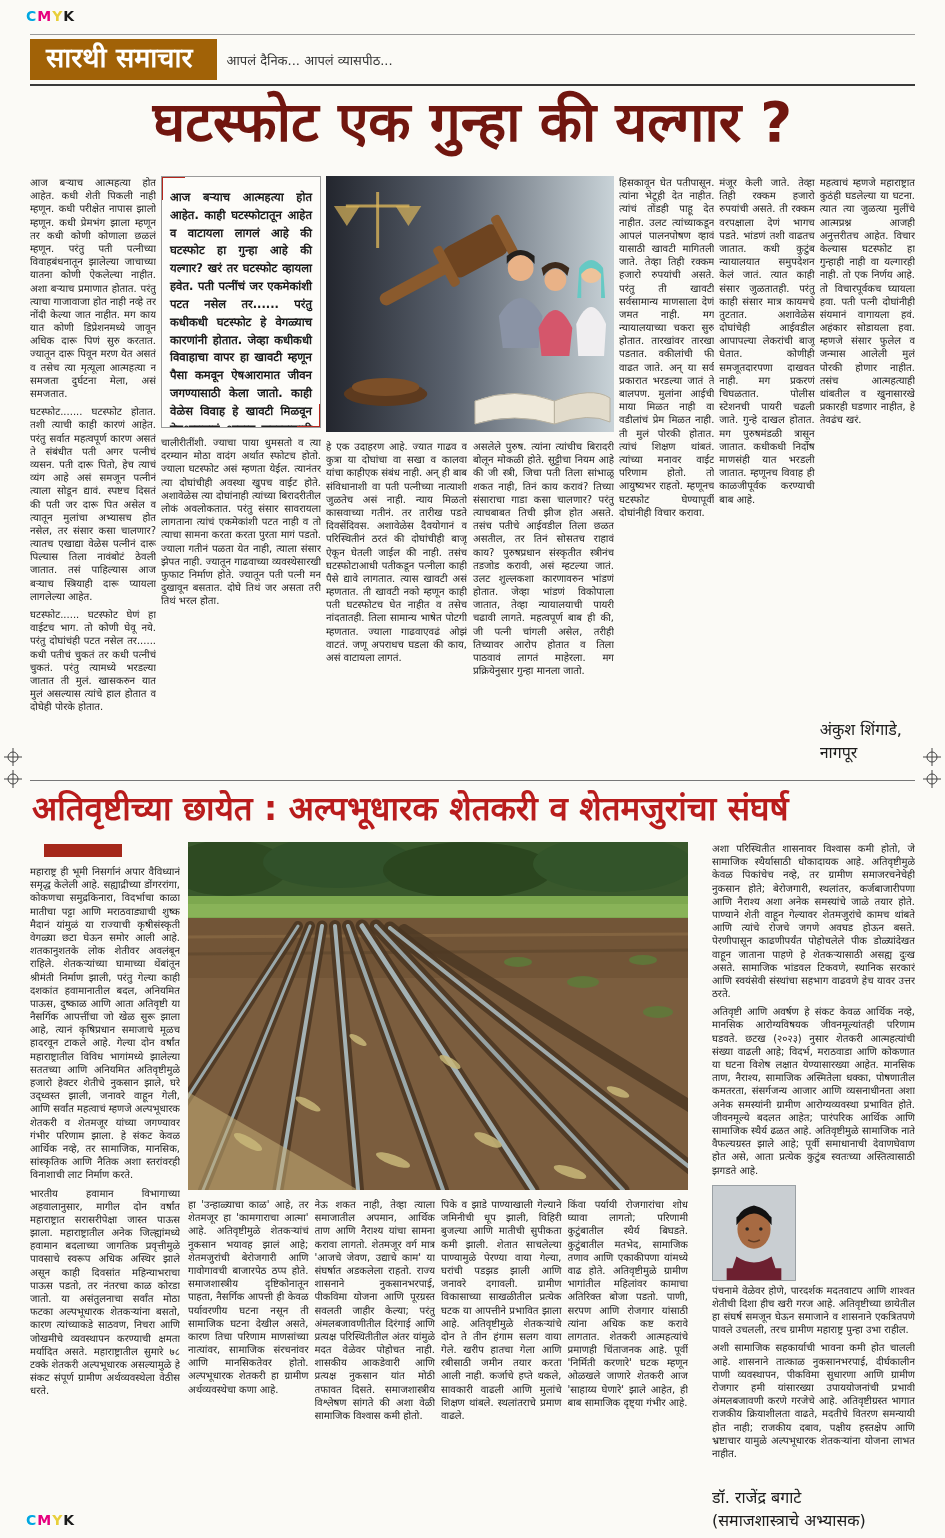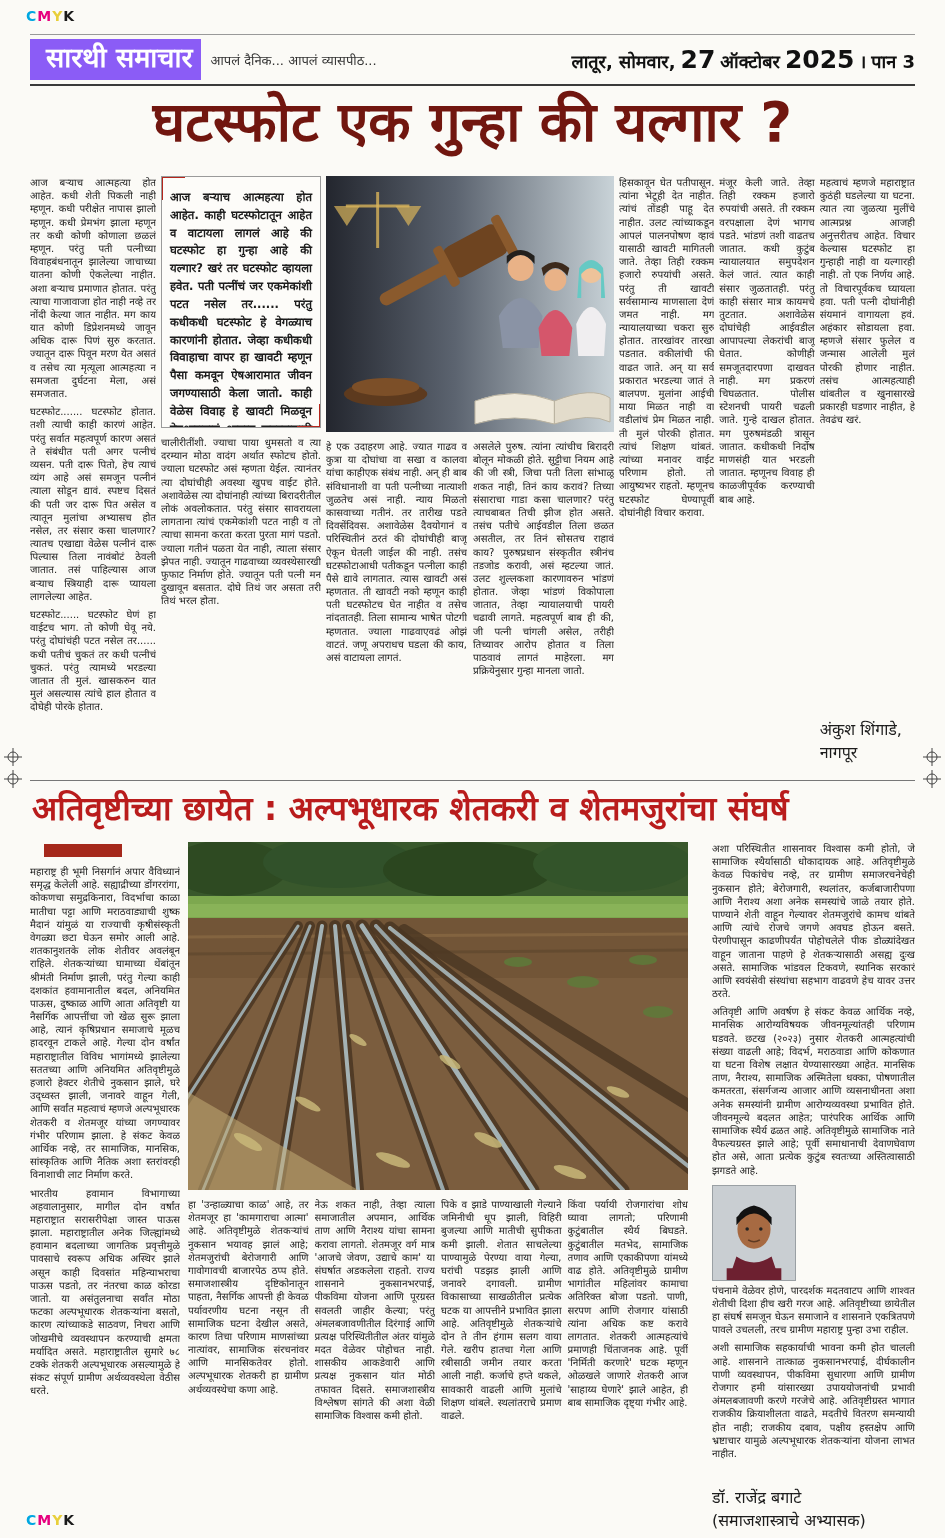--- a/index.html
+++ b/index.html
@@ -14,22 +14,22 @@
   .cmyk.top { top:8px; } .cmyk.bottom { top:1512px; }
   .cmyk .c{color:#00a7e1}.cmyk .m{color:#e6007e}.cmyk .y{color:#e8cf3a}.cmyk .k{color:#1a1a1a}
   .regmark { position:absolute; width:18px; height:18px; }
   
   .masthead {
     position:absolute; top:34px; left:30px; width:885px; height:52px;
     display:flex; align-items:center; border-top:1px solid #999; border-bottom:2px solid #3a3a3a;
     padding:3px 0;
   }
   .paper-name {
-    background:#8b5cf6; color:#ffffff; font-weight:bold; font-size:27px;
-    padding:4px 8px 7px 16px; line-height:1.1; white-space:nowrap;
+    background:#a16207; color:#ffffff; font-weight:bold; font-size:27px;
+    padding:4px 24px 7px 16px; line-height:1.1; white-space:nowrap;
   }
   .tagline { font-size:13px; color:#333; margin-left:10px; white-space:nowrap; }
   .dateline { margin-left:auto; font-weight:bold; font-size:18px; color:#111; white-space:nowrap; display:flex; align-items:baseline; gap:5px; }
   .dateline .big { font-size:25px; }
   
   .headline1 {
     position:absolute; top:88px; left:30px; width:885px; height:80px;
     text-align:center; font-weight:bold; font-size:55px; color:#71160f;
     line-height:1.25; white-space:nowrap; overflow:hidden;
   }
@@ -116,28 +116,20 @@
     </svg>
   <svg class="regmark" style="left:923px; top:770px;" viewBox="0 0 18 18">
       <circle cx="9" cy="9" r="5" fill="none" stroke="#444" stroke-width="1"></circle>
       <line x1="9" y1="0" x2="9" y2="18" stroke="#444" stroke-width="1"></line>
       <line x1="0" y1="9" x2="18" y2="9" stroke="#444" stroke-width="1"></line>
     </svg>
 
   <div class="masthead">
     <div class="paper-name">सारथी समाचार</div>
     <div class="tagline">आपलं दैनिक... आपलं व्यासपीठ...</div>
-    <div class="dateline">
-      <span>लातूर, सोमवार,</span>
-      <span class="big">27</span>
-      <span>ऑक्टोबर</span>
-      <span class="big">2025</span>
-      <span>।</span>
-      <span>पान 3</span>
-    </div>
   </div>
 
   <div class="headline1">घटस्फोट एक गुन्हा की यल्गार ?</div>
 
   <div class="a1body">
     <div class="col c1">
       <p>आज बर्‍याच आत्महत्या होत आहेत. कधी शेती पिकली नाही म्हणून. कधी परीक्षेत नापास झालो म्हणून. कधी प्रेमभंग झाला म्हणून तर कधी कोणी कोणाला छळलं म्हणून. परंतु पती पत्नीच्या विवाहबंधनातून झालेल्या जाचाच्या यातना कोणी ऐकलेल्या नाहीत. अशा बर्‍याच प्रमाणात होतात. परंतु त्याचा गाजावाजा होत नाही नव्हे तर नोंदी केल्या जात नाहीत. मग काय यात कोणी डिप्रेशनमध्ये जावून अधिक दारू पिणं सुरु करतात. ज्यातून दारू पिवून मरण येत असतं व तसेच त्या मृत्यूला आत्महत्या न समजता दुर्घटना मेला, असं समजतात.</p>
       <p>घटस्फोट....... घटस्फोट होतात. तशी त्याची काही कारणं आहेत. परंतु सर्वात महत्वपूर्ण कारण असतं ते संबंधीत पती अगर पत्नीचं व्यसन. पती दारू पितो, हेच त्याचं व्यंग आहे असं समजून पत्नीनं त्याला सोडून द्यावं. स्पष्टच दिसतं की पती जर दारू पित असेल व त्यातून मुलांचा अभ्यासच होत नसेल, तर संसार कसा चालणार? त्यातच एखाद्या वेळेस पत्नीनं दारू पिल्यास तिला नावंबोटं ठेवली जातात. तसं पाहिल्यास आज बर्‍याच स्त्रियाही दारू प्यायला लागलेल्या आहेत.</p>
       <p>घटस्फोट...... घटस्फोट घेणं हा वाईटच भाग. तो कोणी घेवू नये. परंतु दोघांचंही पटत नसेल तर...... कधी पतीचं चुकतं तर कधी पत्नीचं चुकतं. परंतु त्यामध्ये भरडल्या जातात ती मुलं. खासकरुन यात मुलं असल्यास त्यांचे हाल होतात व दोघेही पोरके होतात.</p>
     </div>

